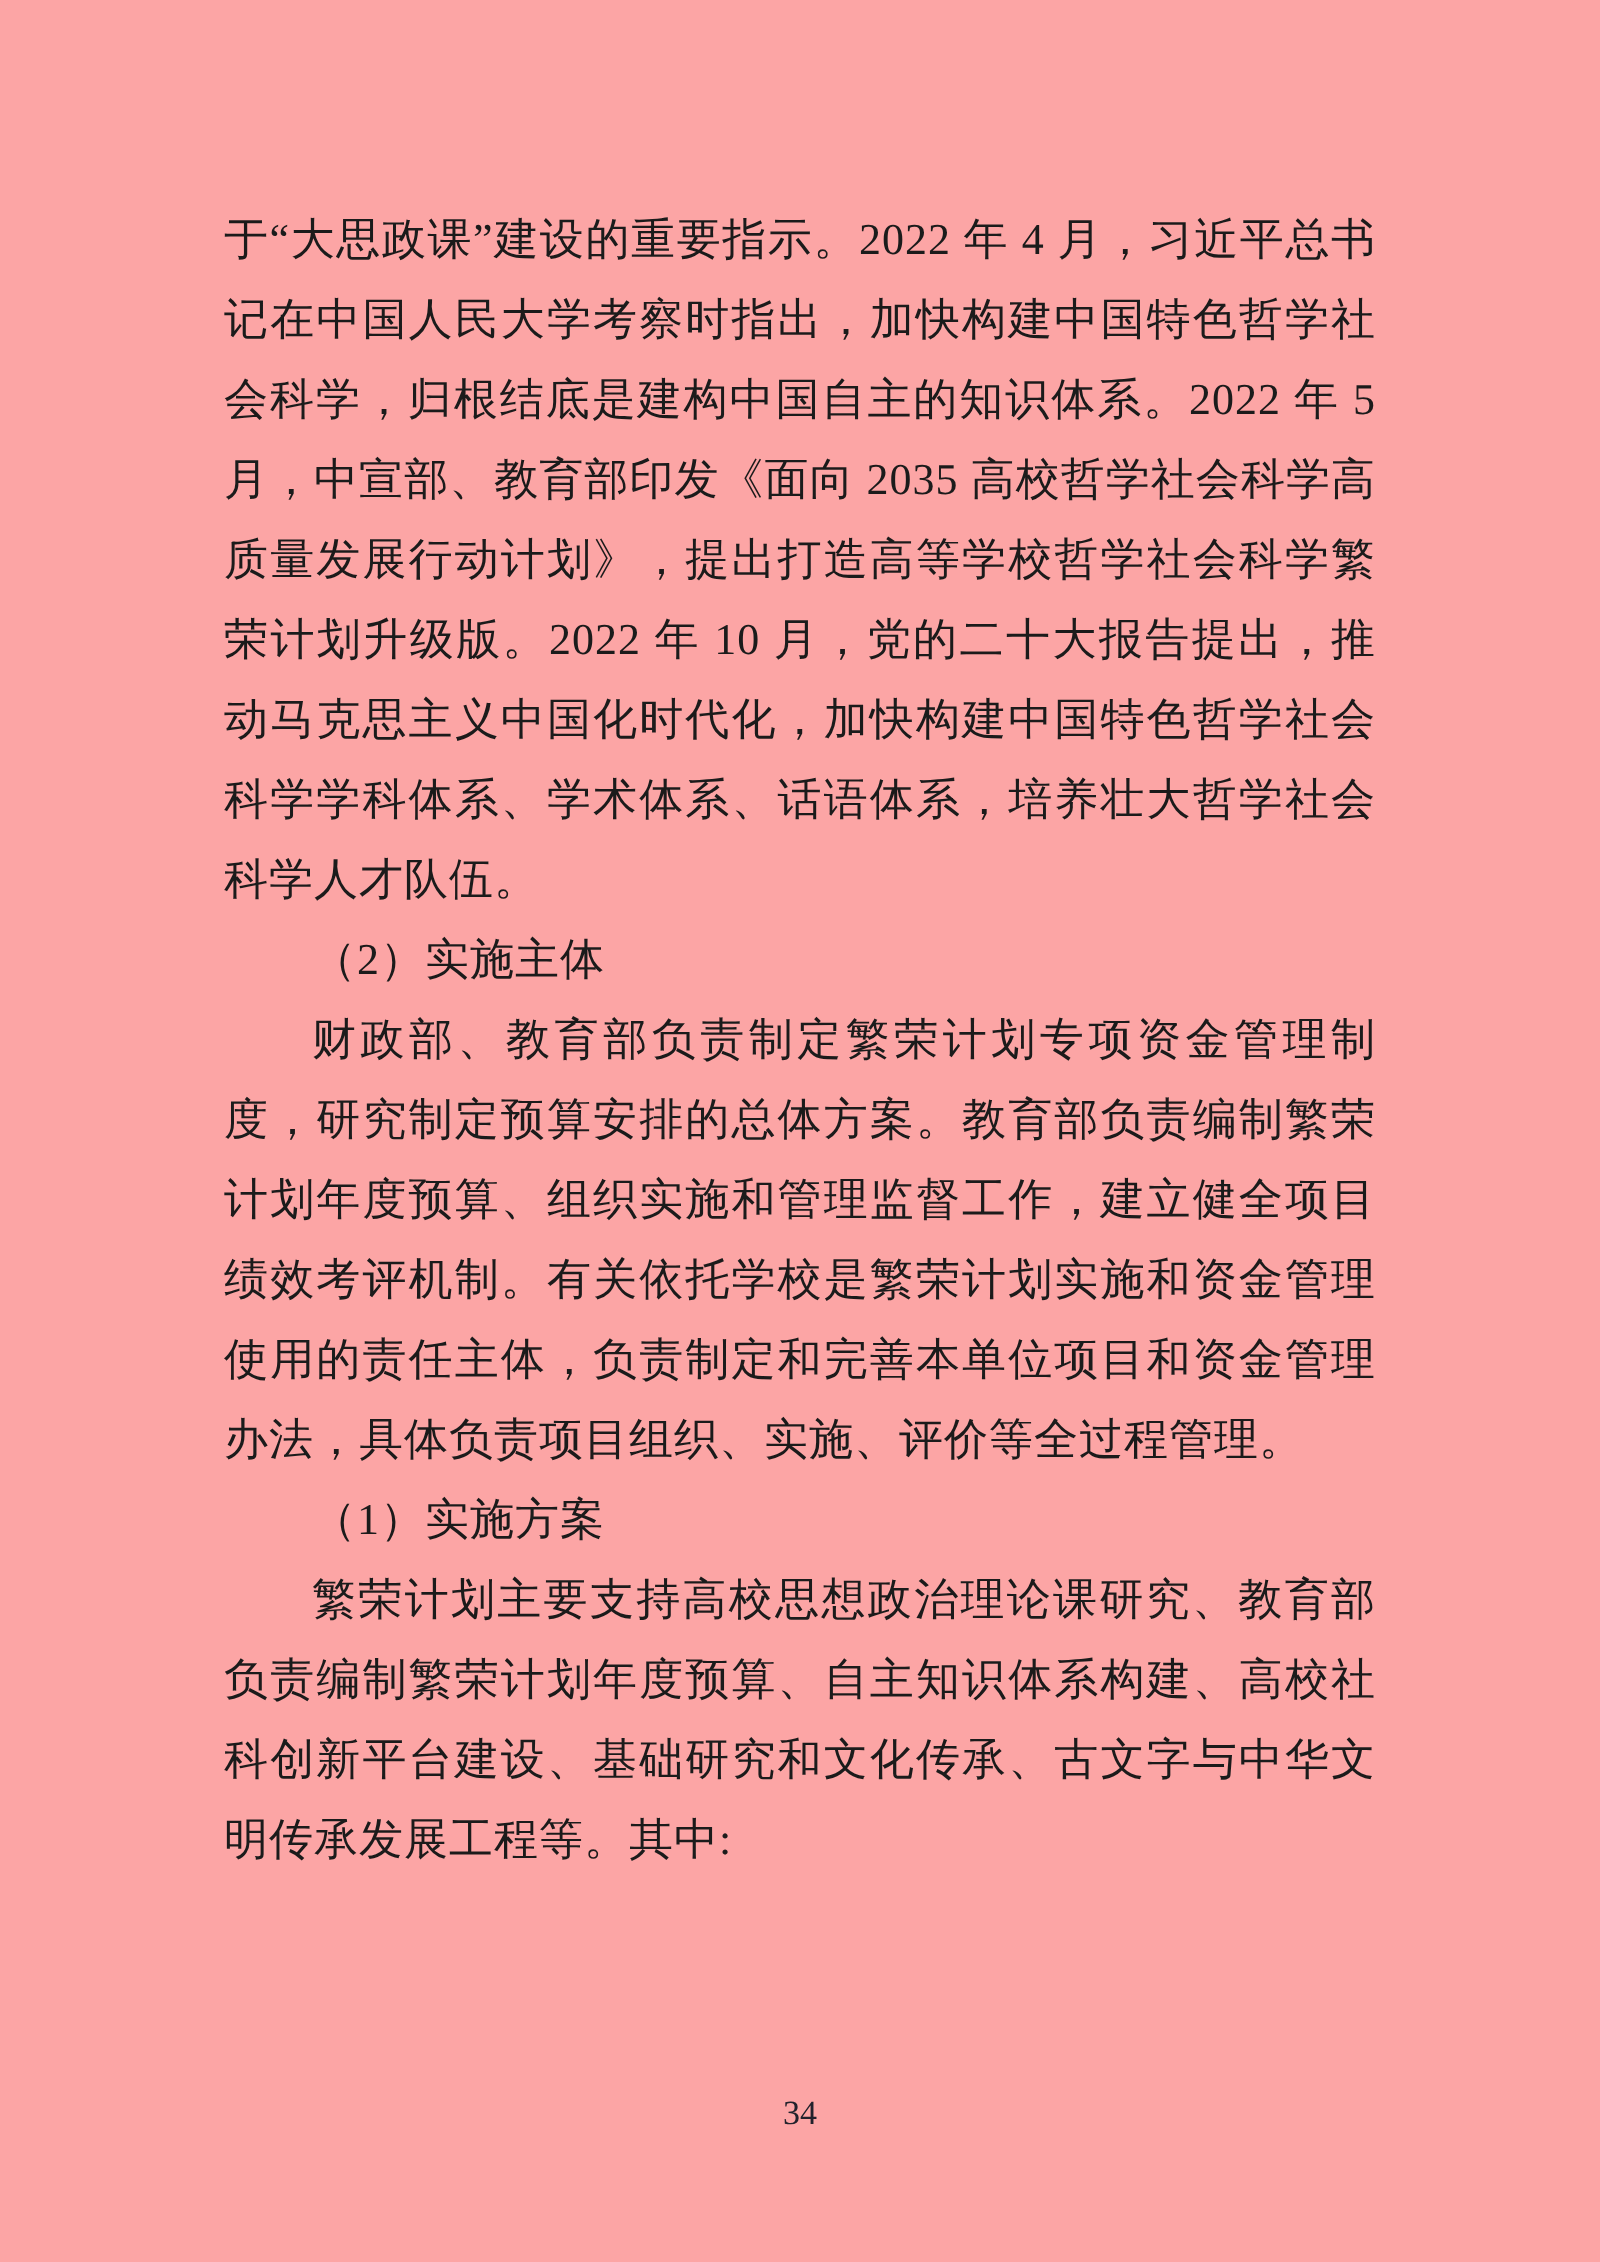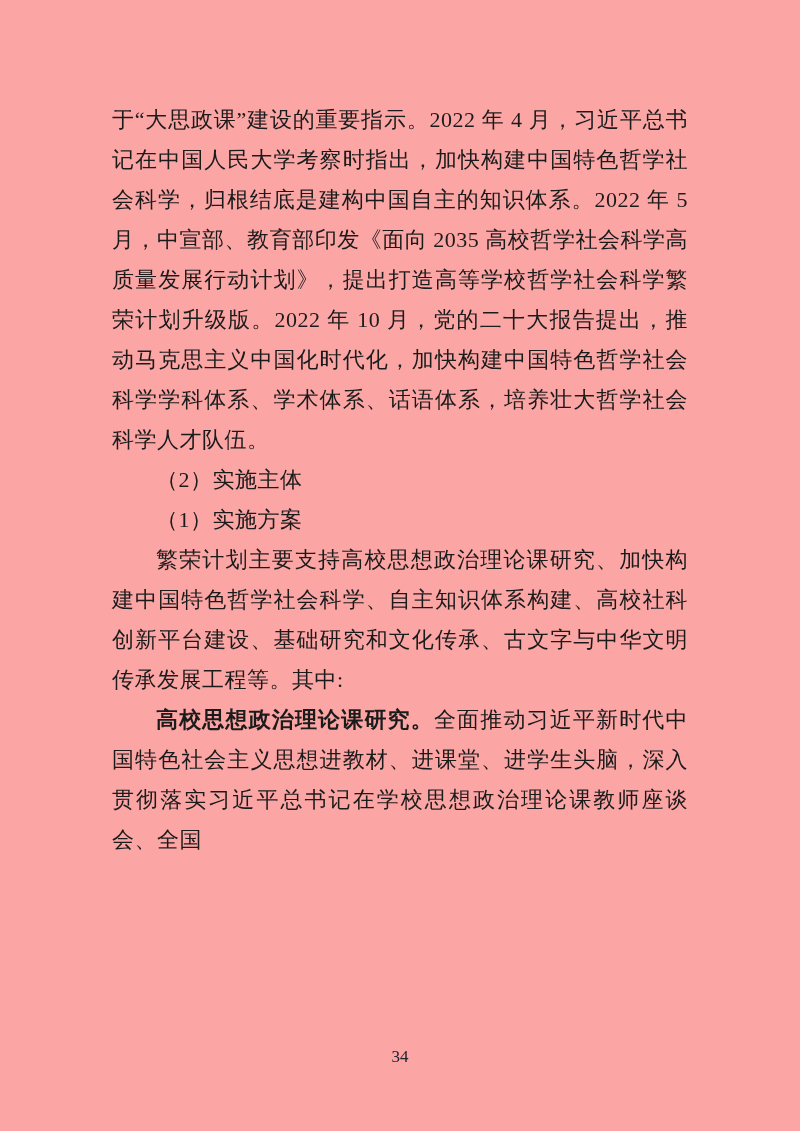--- a/index.html
+++ b/index.html
@@ -56,25 +56,25 @@
 </head>
 <body>
 
 <div class="page">
   <div class="text-block">
 
     <p class="para">于“大思政课”建设的重要指示。2022 年 4 月，习近平总书记在中国人民大学考察时指出，加快构建中国特色哲学社会科学，归根结底是建构中国自主的知识体系。2022 年 5 月，中宣部、教育部印发《面向 2035 高校哲学社会科学高质量发展行动计划》，提出打造高等学校哲学社会科学繁荣计划升级版。2022 年 10 月，党的二十大报告提出，推动马克思主义中国化时代化，加快构建中国特色哲学社会科学学科体系、学术体系、话语体系，培养壮大哲学社会科学人才队伍。</p>
 
     <p class="para indent">（2）实施主体</p>
 
+    <p class="para indent">财政部、教育部负责制定繁荣计划专项资金管理制度，研究制定预算安排的总体方案。教育部负责编制繁荣计划年度预算、组织实施和管理监督工作，建立健全项目绩效考评机制。有关依托学校是繁荣计划实施和资金管理使用的责任主体，负责制定和完善本单位项目和资金管理办法，具体负责项目组织、实施、评价等全过程管理。</p>
 
     <p class="para indent">（1）实施方案</p>
 
-    <p class="para indent">繁荣计划主要支持高校思想政治理论课研究、加快构建中国特色哲学社会科学、自主知识体系构建、高校社科创新平台建设、基础研究和文化传承、古文字与中华文明传承发展工程等。其中:</p>
+    <p class="para indent">繁荣计划主要支持高校思想政治理论课研究、教育部负责编制繁荣计划年度预算、自主知识体系构建、高校社科创新平台建设、基础研究和文化传承、古文字与中华文明传承发展工程等。其中:</p>
 
-    <p class="para indent"><span class="bold-lead">高校思想政治理论课研究。</span><span>全面推动习近平新时代中国特色社会主义思想进教材、进课堂、进学生头脑，深入贯彻落实习近平总书记在学校思想政治理论课教师座谈会、全国</span></p>
 
   </div>
 
   <div class="page-footer">
     <span class="page-number">34</span>
   </div>
 </div>
 
 </body></html>

